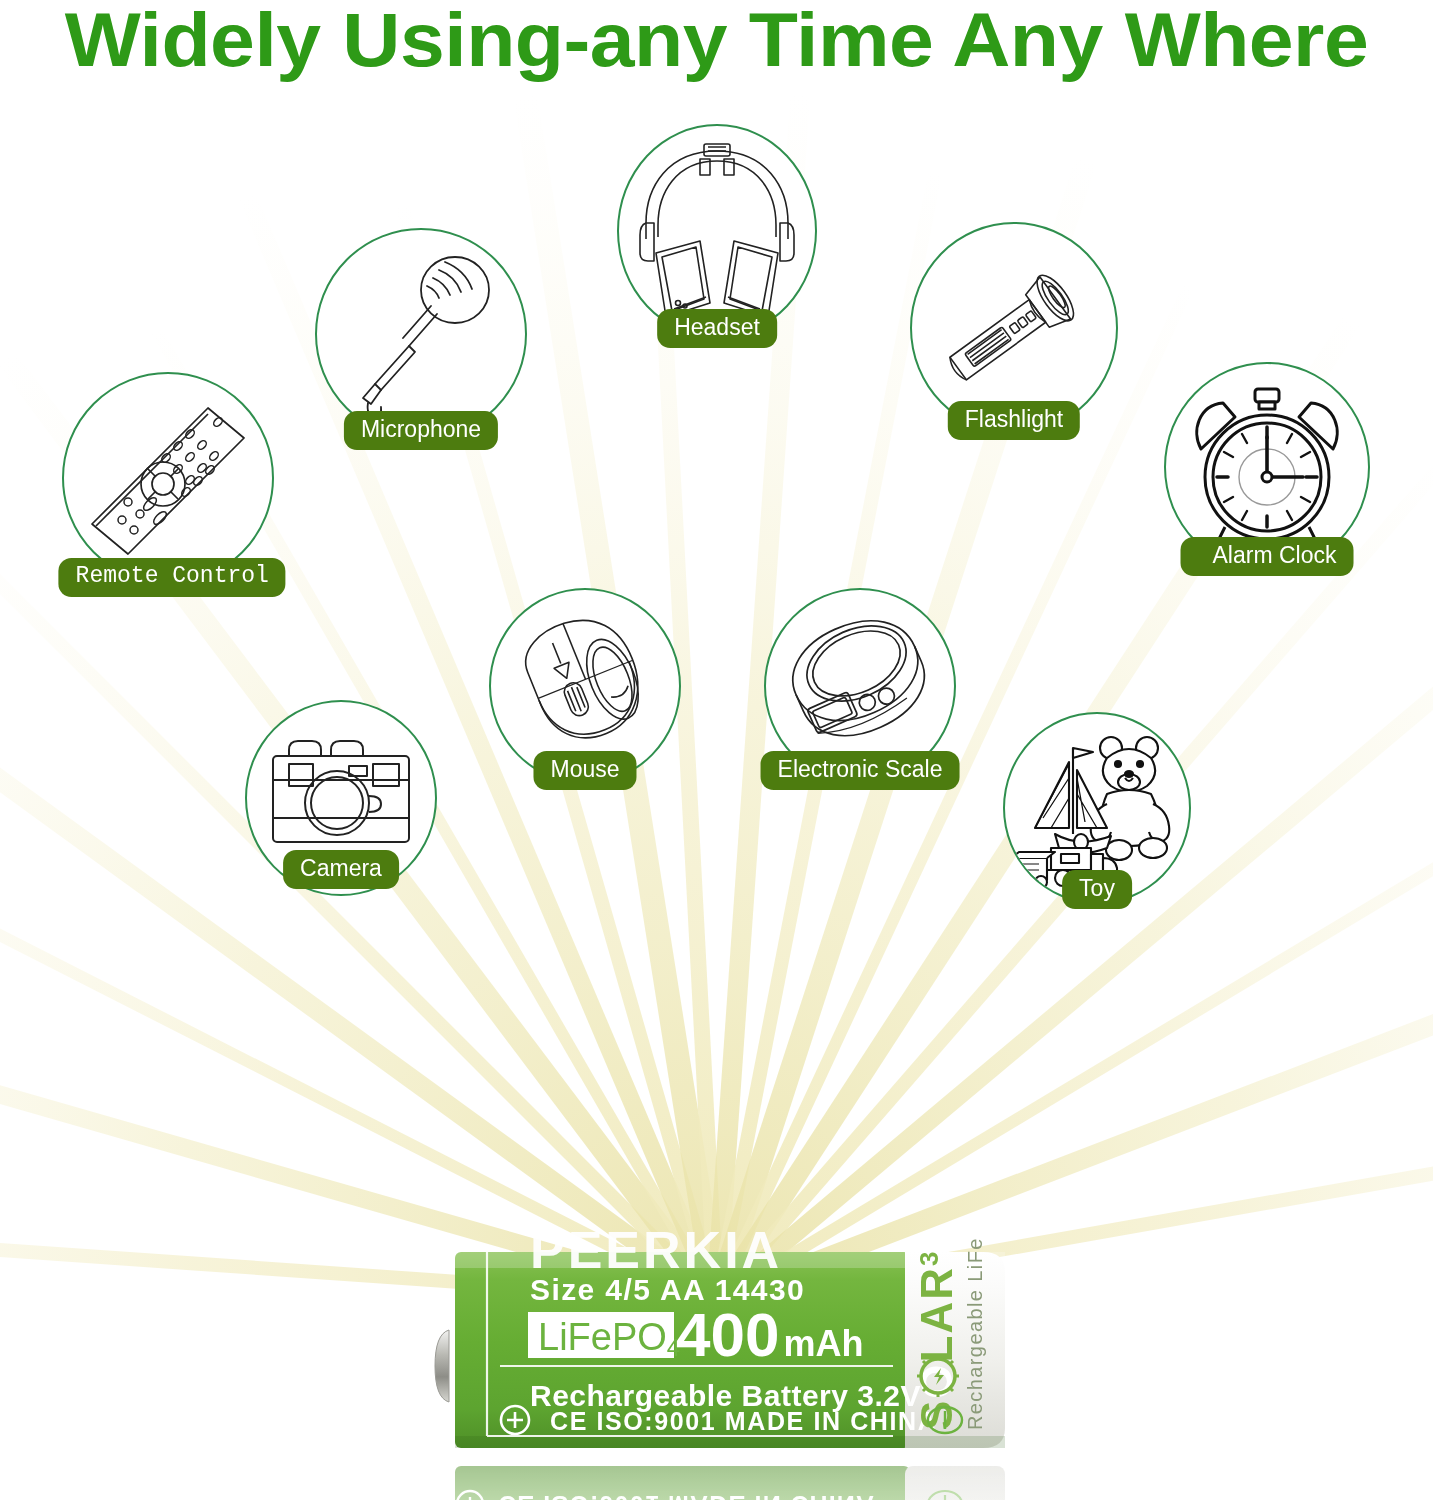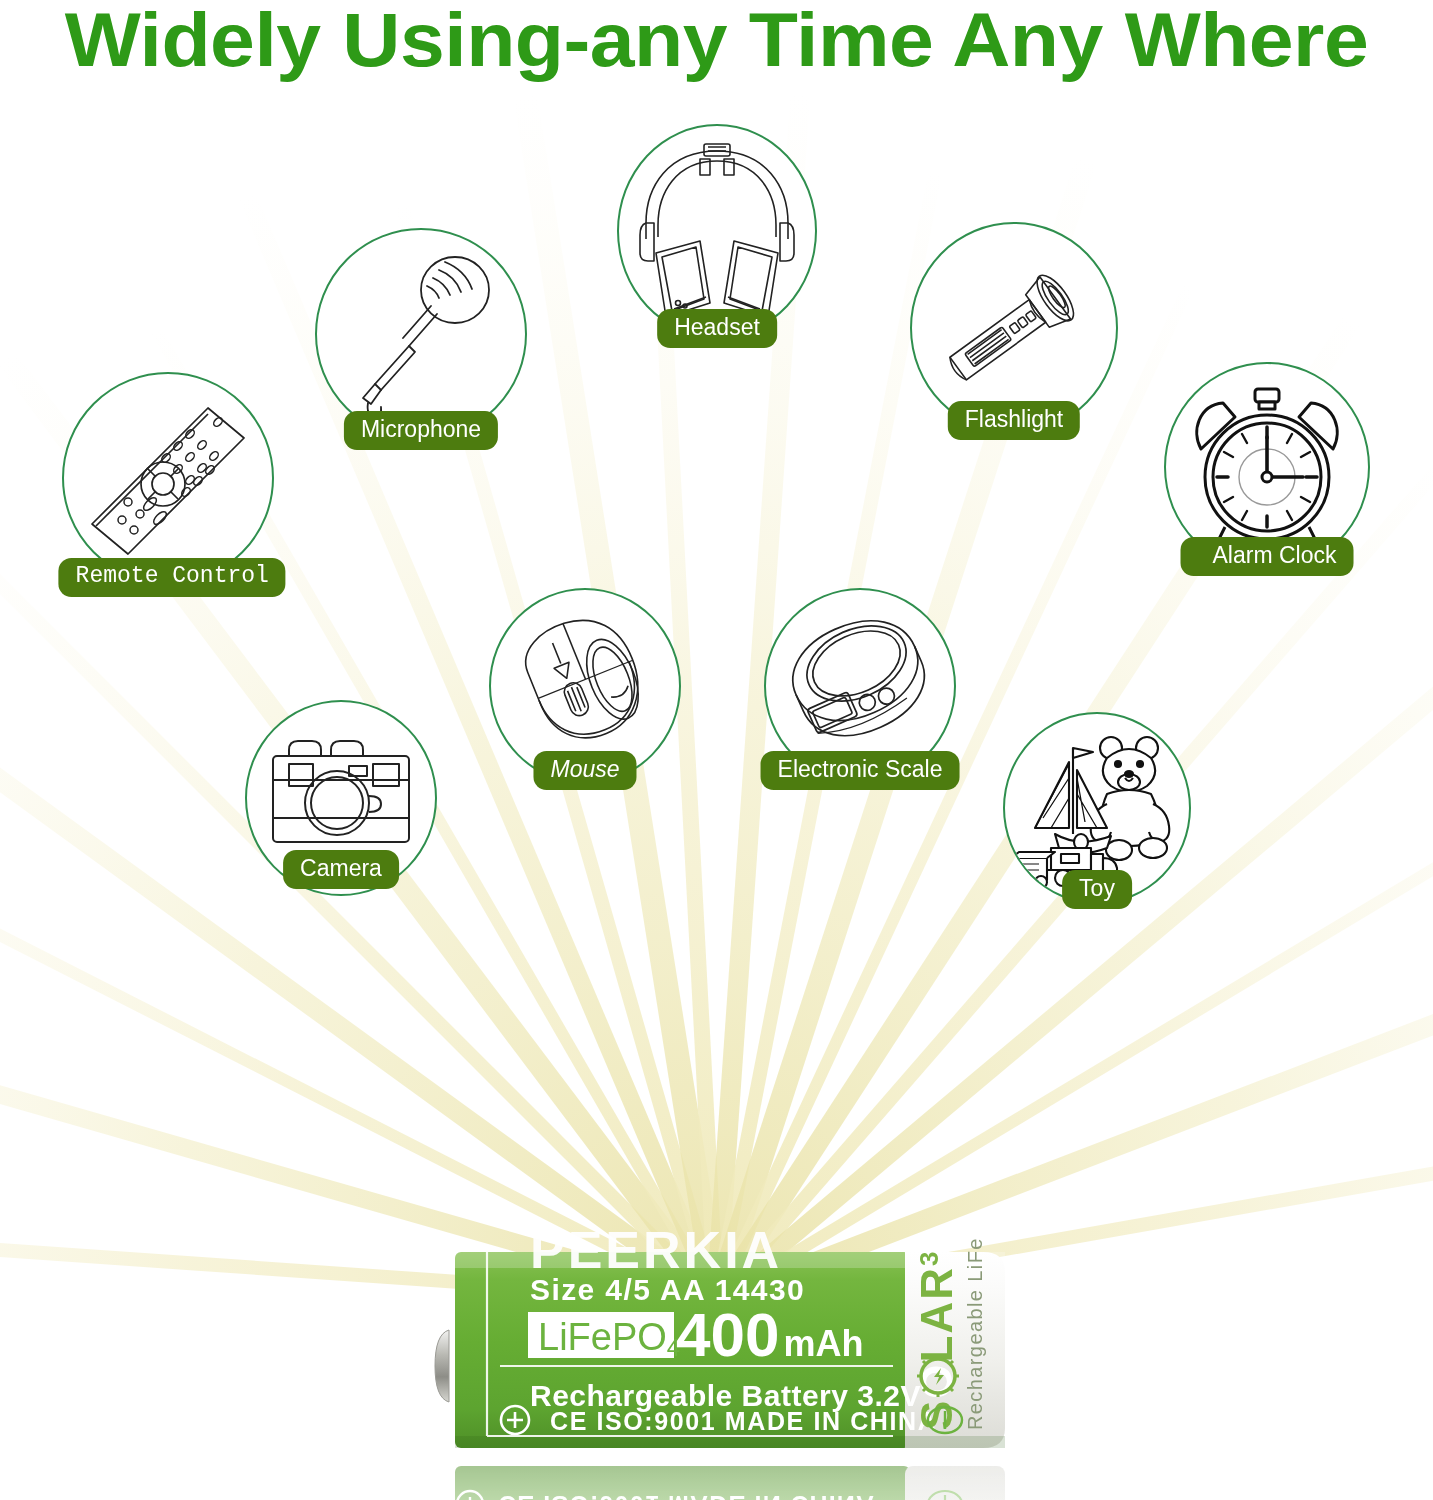--- a/index.html
+++ b/index.html
@@ -58,21 +58,21 @@
   #b-headset  .pill   { top: 185px; }
 
   #b-flash    { left: 910px;  top: 222px; }
   #b-flash    .circle { width: 208px; height: 212px; }
   #b-flash    .pill   { top: 179px; }
 
   #b-clock    { left: 1164px; top: 362px; }
   #b-clock    .circle { width: 206px; height: 210px; }
   #b-clock    .pill   { top: 175px; padding-left: 32px; }
 
-  #b-mouse    { left: 489px;  top: 588px; font-style: italic; }
+  #b-mouse    { left: 489px;  top: 588px; }
   #b-mouse    .circle { width: 192px; height: 196px; }
   #b-mouse    .pill   { top: 163px; }
 
   #b-scale    { left: 764px;  top: 588px; }
   #b-scale    .circle { width: 192px; height: 196px; }
   #b-scale    .pill   { top: 163px; }
 
   #b-camera   { left: 245px;  top: 700px; }
   #b-camera   .circle { width: 192px; height: 196px; }
   #b-camera   .pill   { top: 150px; }

